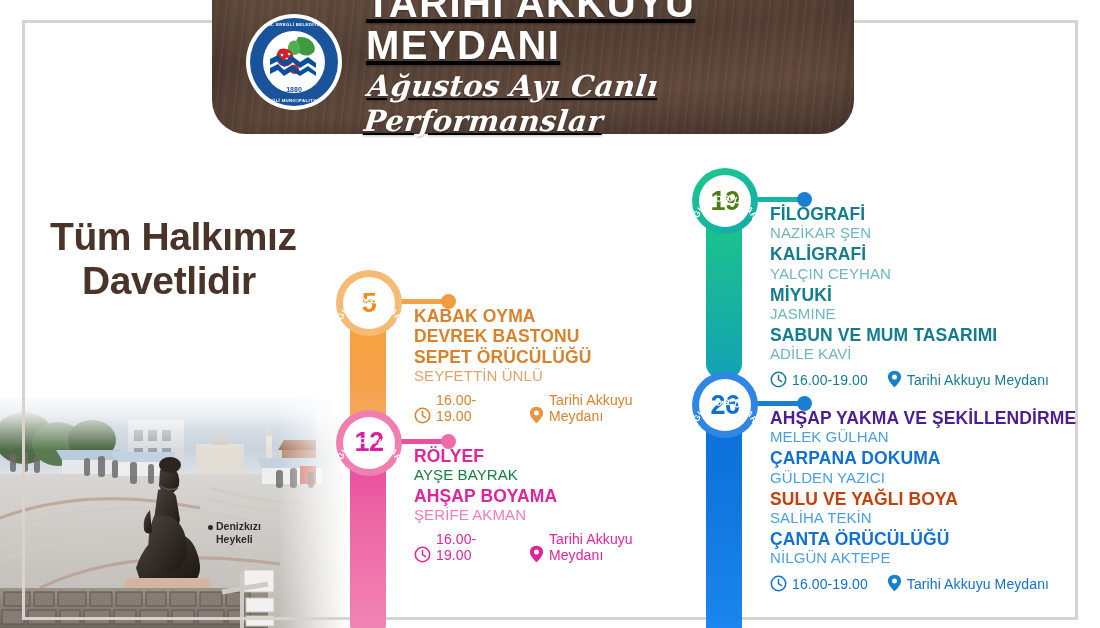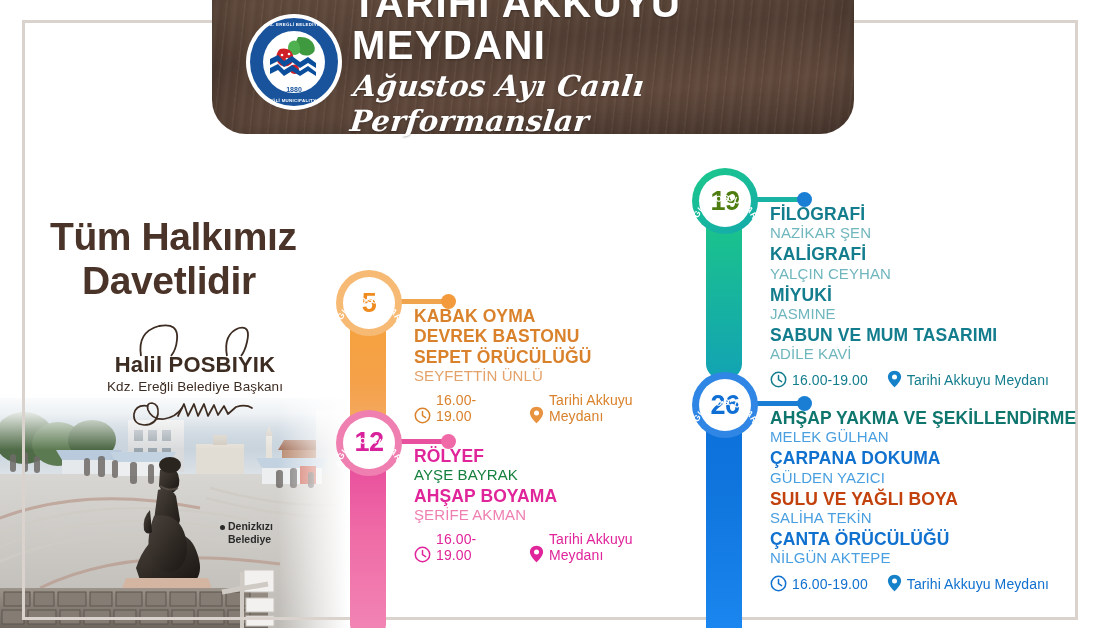--- a/index.html
+++ b/index.html
@@ -50,22 +50,23 @@
     box-shadow: inset 0 0 40px rgba(0,0,0,0.22);
     z-index: 6;
   }
 
   .header-inner {
     position: absolute;
     left: 0; right: 0; bottom: 14px;
     height: 116px;
     display: flex;
     align-items: center;
-    gap: 10px;
+    gap: 24px;
     padding-left: 34px;
+    text-decoration: underline;
   }
 
   
   .seal {
     position: relative;
     width: 96px; height: 96px;
     border-radius: 50%;
     background: #ffffff;
     flex: 0 0 auto;
     overflow: hidden;
@@ -182,21 +183,21 @@
     left: 0; top: 0; width: 100%; height: 58px;
     background: linear-gradient(180deg, #ffffff 0%, rgba(255,255,255,0.82) 38%, rgba(255,255,255,0) 100%);
   }
   .photo-fade-right {
     position: absolute;
     right: 0; top: 0; width: 70px; height: 100%;
     background: linear-gradient(270deg, #ffffff 0%, rgba(255,255,255,0.6) 45%, rgba(255,255,255,0) 100%);
   }
   .photo-caption {
     position: absolute;
-    left: 220px; top: 128px;
+    left: 208px; top: 128px;
     color: #2a2a2a;
     font-size: 10.5px;
     font-weight: bold;
     line-height: 1.25;
     z-index: 3;
   }
   .photo-caption .dot {
     display: inline-block;
     width: 5px; height: 5px;
     border-radius: 50%;
@@ -431,21 +432,21 @@
       <rect x="240" y="180" width="4" height="56" fill="#cfcac4"></rect>
       <rect x="244" y="178" width="30" height="22" fill="#f2f1ef" stroke="#c9c5c0"></rect>
       <rect x="246" y="206" width="28" height="14" fill="#f2f1ef" stroke="#c9c5c0"></rect>
       <rect x="246" y="224" width="28" height="10" fill="#f2f1ef" stroke="#c9c5c0"></rect>
       <path d="M222 200 L 268 192" stroke="#cfcac4" stroke-width="5"></path>
     </svg>
     <div class="photo-fade-top"></div>
     <div class="photo-fade-right"></div>
     <div class="photo-caption">
       <span class="dot"></span><span>Denizkızı</span><br>
-      <span style="padding-left:8px">Belediye</span>
+      <span style="padding-left:8px">Heykeli</span>
     </div>
   </div>
 
   <div class="frame"></div>
 
   <div class="header-banner">
     <div class="header-inner">
       <div class="seal">
         <div class="seal-ring"></div>
         <div class="seal-top-text">KDZ. EREĞLİ BELEDİYESİ</div>
@@ -468,32 +469,20 @@
       <div class="header-titles">
         <div class="header-title">TARİHİ AKKUYU MEYDANI</div>
         <div class="header-subtitle">Ağustos Ayı Canlı Performanslar</div>
       </div>
     </div>
   </div>
 
   <div class="invite">
     <div class="invite-line">Tüm Halkımız</div>
     <div class="invite-line l2">Davetlidir</div>
-    <div class="mayor-block">
-      <svg class="signature" width="180" height="40" viewBox="0 0 180 40" style="margin-bottom:-6px">
-        <path d="M36 38 Q 32 14 54 8 Q 74 4 72 22 Q 71 32 66 38" stroke="#3d2c22" stroke-width="1.8" fill="none"></path>
-        <path d="M122 38 Q 118 16 134 10 Q 146 7 142 24 Q 140 33 136 38" stroke="#3d2c22" stroke-width="1.8" fill="none"></path>
-      </svg>
-      <div class="mayor-name">Halil POSBIYIK</div>
-      <div class="mayor-title">Kdz. Ereğli Belediye Başkanı</div>
-      <svg class="signature" width="190" height="34" viewBox="0 0 190 34">
-        <path d="M48 10 Q 36 8 34 18 Q 33 28 44 29 Q 56 29 58 18 Q 59 8 52 7 Q 46 7 48 14 Q 52 24 64 23 Q 76 21 82 12" stroke="#3d2c22" stroke-width="1.7" fill="none" stroke-linecap="round"></path>
-        <path d="M78 20 L 84 8 L 88 20 L 94 8 L 98 20 L 104 8 L 108 20 L 114 9 L 118 19 L 124 10 L 128 18 L 136 11 Q 146 8 152 12" stroke="#3d2c22" stroke-width="1.7" fill="none" stroke-linecap="round" stroke-linejoin="round"></path>
-      </svg>
-    </div>
   </div>
 
   <div class="column col-left">
 
     <div class="event">
       <div class="bar" style="top:30px;height:152px;background:linear-gradient(180deg,#f6a23a 0%,#f4a14a 55%,#f6b071 100%);"></div>
       <div class="badge">
         <div class="badge-ring" style="background:#f7ba74"></div>
         <div class="badge-gap"></div>
         <div class="badge-core" style="background:#ffffff"></div>
@@ -639,21 +628,21 @@
             <textPath href="#arcR26" startOffset="6%">AĞUSTOS</textPath>
             <textPath href="#arcR26" startOffset="46%">•</textPath>
             <textPath href="#arcR26" startOffset="52%">CUMARTESİ</textPath>
           </text>
         </svg>
       </div>
       <div class="connector" style="width:58px;background:#1a7fd4">
         <div class="connector-dot" style="background:#1a7fd4"></div>
       </div>
       <div class="event-body">
-        <div class="act-title" style="color:#0f766e">AHŞAP YAKMA VE ŞEKİLLENDİRME</div>
+        <div class="act-title" style="color:#4c1d95">AHŞAP YAKMA VE ŞEKİLLENDİRME</div>
         <div class="act-name" style="color:#4a9fe0">MELEK GÜLHAN</div>
         <div class="act-title" style="color:#1071cf">ÇARPANA DOKUMA</div>
         <div class="act-name" style="color:#4a9fe0">GÜLDEN YAZICI</div>
         <div class="act-title" style="color:#c2410c">SULU VE YAĞLI BOYA</div>
         <div class="act-name" style="color:#4a9fe0">SALİHA TEKİN</div>
         <div class="act-title" style="color:#1071cf">ÇANTA ÖRÜCÜLÜĞÜ</div>
         <div class="act-name" style="color:#4a9fe0">NİLGÜN AKTEPE</div>
         <div class="meta" style="color:#1071cf">
           <svg width="17" height="17" viewBox="0 0 17 17">
             <circle cx="8.5" cy="8.5" r="7.2" fill="none" stroke="#1071cf" stroke-width="1.5"></circle>

